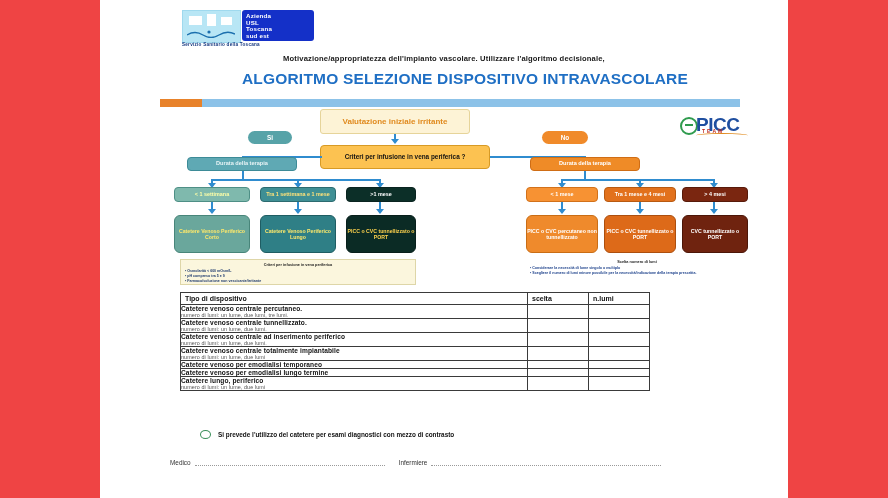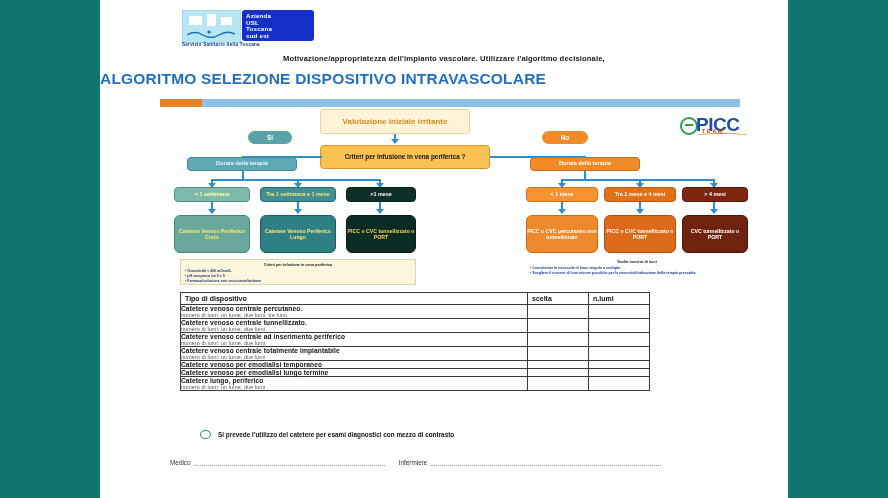--- a/index.html
+++ b/index.html
@@ -1,35 +1,35 @@
 <!DOCTYPE html>
 <html><head>
 <meta charset="utf-8">
 <style>
   html,body{margin:0;padding:0;background:#000;}
   body{width:888px;height:498px;overflow:hidden;font-family:"Liberation Sans",sans-serif;}
-  #stage{position:relative;width:888px;height:498px;background:#0f766e;}
+  #stage{position:relative;width:888px;height:498px;background:#ef4444;}
   #slide{position:absolute;left:100px;top:0;width:688px;height:498px;background:#ffffff;overflow:hidden;}
 
   
   .logo-wrap{position:absolute;left:82px;top:10px;width:200px;height:40px;}
   .logo-mark{position:absolute;left:0;top:0;width:57px;height:31px;background:#b8e6f5;border:1px solid #9fd9ee;}
   .logo-mark .wave{position:absolute;left:4px;top:18px;width:48px;height:9px;}
   .logo-mark .bar1{position:absolute;left:6px;top:5px;width:13px;height:9px;background:#ffffff;}
   .logo-mark .bar2{position:absolute;left:24px;top:3px;width:9px;height:12px;background:#ffffff;}
   .logo-mark .bar3{position:absolute;left:38px;top:6px;width:11px;height:8px;background:#ffffff;}
   .logo-text{position:absolute;left:60px;top:0;width:72px;height:31px;background:#1430c8;border-radius:3px;
              color:#ffffff;font-size:6.2px;font-weight:bold;line-height:6.6px;padding:3px 0 0 4px;
              box-sizing:border-box;letter-spacing:.2px;}
   .logo-sub{position:absolute;left:0;top:32px;width:150px;font-size:4.6px;font-weight:bold;color:#13367f;
             letter-spacing:.25px;}
 
   .subtitle{position:absolute;left:0;top:54px;width:688px;text-align:center;font-size:7.6px;font-weight:bold;
             color:#1a1a1a;letter-spacing:.15px;}
-  .maintitle{position:absolute;left:0;top:70px;width:588px;text-align:left;font-size:15.5px;font-weight:bold;
+  .maintitle{position:absolute;left:0;top:70px;width:588px;text-align:right;font-size:15.5px;font-weight:bold;
              color:#1f6fc4;letter-spacing:.2px;}
 
   
   .flowband{position:absolute;left:60px;top:99px;width:580px;height:8px;background:#8cc2e8;}
   .flowband .tab{position:absolute;left:0;top:0;width:42px;height:8px;background:#e8822a;}
   .flowarea{position:absolute;left:60px;top:107px;width:580px;height:180px;background:#ffffff;}
 
   .node{position:absolute;box-sizing:border-box;display:flex;align-items:center;justify-content:center;
         text-align:center;line-height:7.2px;font-weight:bold;border-radius:4px;}
 

